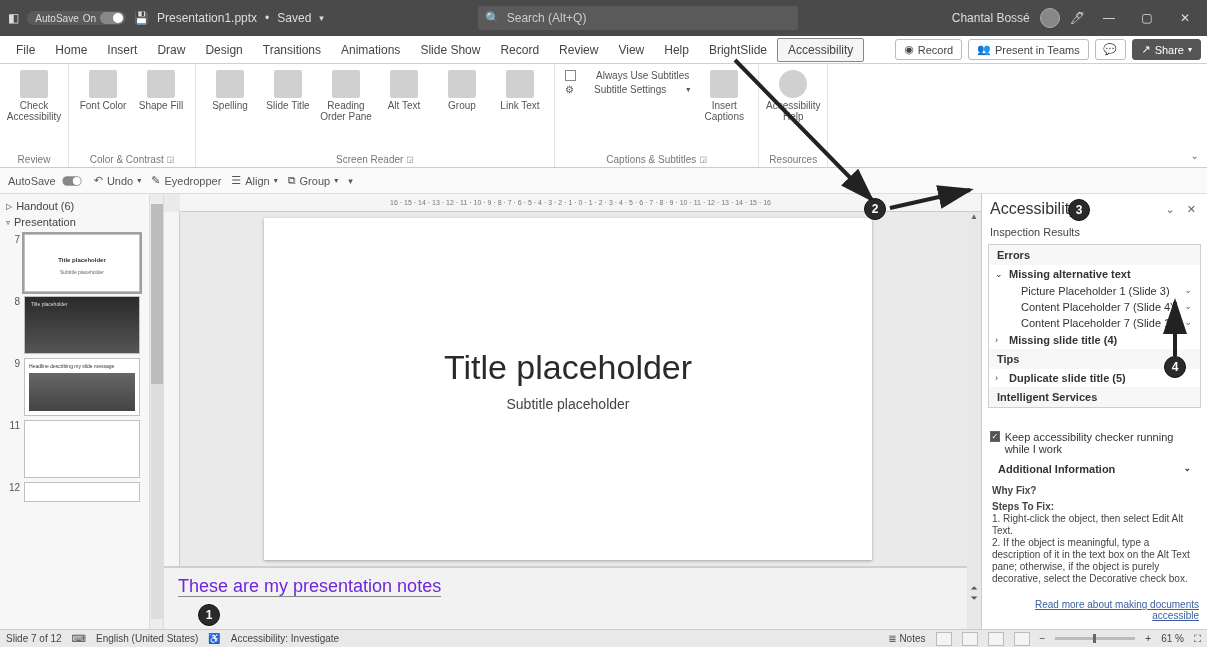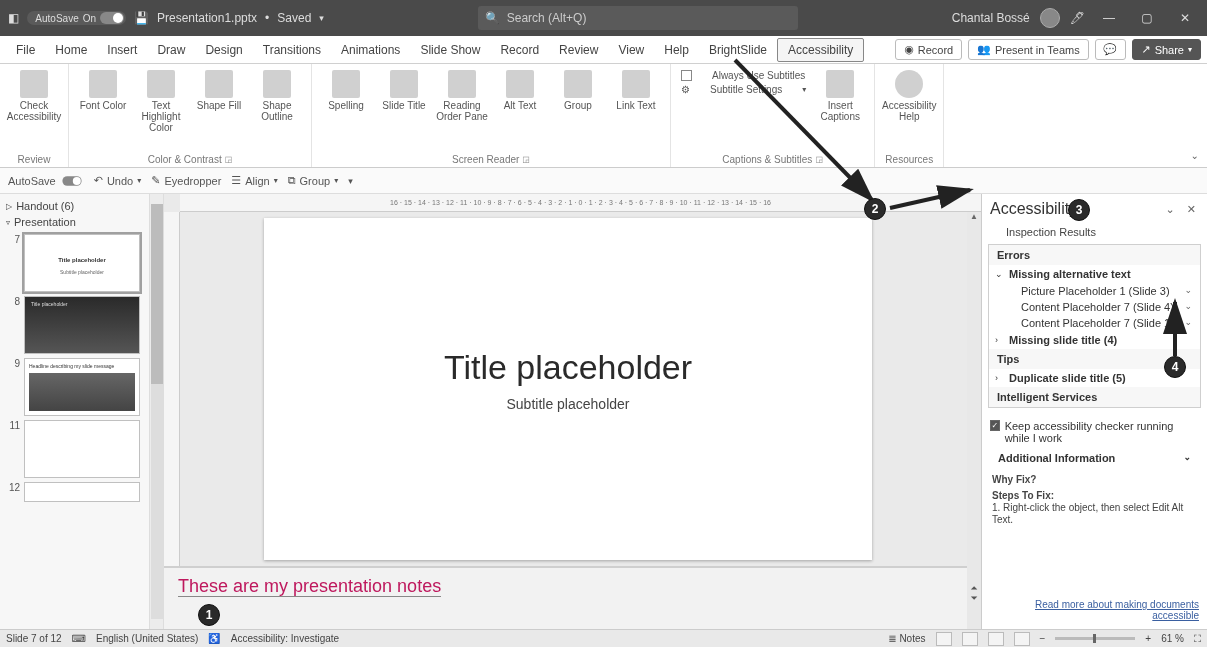--- a/index.html
+++ b/index.html
@@ -61,32 +61,32 @@
 .scroll-gutter .vtrack { flex:1; width:12px; margin:10px 0; background:#ddd; position:relative;}
 .scroll-gutter .vthumb { position:absolute; top:0; width:12px; height:180px; background:#bcbcbc;}
 
 .canvas-area { flex:1; background:#eaeaea; position:relative; overflow:hidden;}
 .hruler { position:absolute; top:0; left:16px; right:0; height:18px; background:#f5f5f5; border-bottom:1px solid #ccc; font-size:7px; color:#777; display:flex; align-items:center; justify-content:center;}
 .vruler { position:absolute; top:18px; left:0; width:16px; bottom:0; background:#f5f5f5; border-right:1px solid #ccc;}
 .slide { position:absolute; top:24px; left:100px; width:608px; height:342px; background:#fff; box-shadow:0 1px 3px rgba(0,0,0,.3);}
 .slide .title { position:absolute; top:130px; left:0; right:0; text-align:center; font-size:34px; color:#2a2a2a;}
 .slide .subtitle { position:absolute; top:178px; left:0; right:0; text-align:center; font-size:14px; color:#444;}
 .notes-split { position:absolute; left:0; right:0; bottom:0; top:372px; border-top:2px solid #cfcfcf; background:#f2f2f2; padding:8px 14px;}
-.notes-split .ntxt { font-size:18px; color:#be185d; border-bottom:1px solid #888; display:inline;}
+.notes-split .ntxt { font-size:18px; color:#6d28d9; border-bottom:1px solid #888; display:inline;}
 .vscroll { position:absolute; right:0; top:18px; bottom:0; width:14px; background:#e8e8e8;}
 .vscroll .arrow { height:12px; font-size:8px; text-align:center; color:#666;}
 .vscroll .dbl { position:absolute; bottom:26px; width:100%; text-align:center; font-size:9px; color:#555; line-height:10px;}
 
 
 .pane { width:226px; background:#fff; border-left:1px solid #ccc; display:flex; flex-direction:column; font-size:11px; color:#333;}
 .pane .phdr { display:flex; align-items:center; padding:6px 8px; gap:6px;}
 .pane .phdr .pttl { font-size:16px; flex:1; color:#333;}
 .pane .phdr .pbtn { font-size:11px; color:#666; padding:0 3px;}
-.pane .subhdr { padding:2px 24px 6px; font-size:11px; color:#444; display:flex; align-items:center; gap:6px;}
-.pane .listbox { margin:0 6px 8px; border:1px solid #cfcfcf; max-height:180px; overflow:hidden;}
+.pane .subhdr { padding:2px 8px 6px; font-size:11px; color:#444; display:flex; align-items:center; gap:6px;}
+.pane .listbox { margin:0 6px 19px; border:1px solid #cfcfcf; max-height:180px; overflow:hidden;}
 .pane .cat { font-weight:bold; padding:4px 8px; background:#f7f7f7;}
 .pane .grp { padding:3px 8px 3px 20px; display:flex; align-items:center; gap:6px; position:relative;}
 .pane .grp .caret { position:absolute; left:6px; font-size:9px;}
 .pane .item { padding:2px 8px 2px 32px; display:flex; justify-content:space-between;}
 .pane .item .dd { font-size:9px; color:#666;}
 .pane .chkrow { padding:4px 8px; display:flex; gap:5px; align-items:flex-start;}
 .pane .chkrow .cb { width:11px; height:11px; border:1px solid #666; background:#555; color:#fff; font-size:8px; line-height:9px; text-align:center;}
 .pane .sect { font-weight:bold; padding:4px 16px; display:flex; justify-content:space-between;}
 .pane .info { padding:2px 10px 6px; font-size:10px; color:#444; line-height:12px;}
 .pane .info .h { font-weight:600; margin-top:4px; display:block;}
@@ -183,32 +183,22 @@
   </div>
   <div class="rgroup">
     <div class="controls">
       <div class="bigbtn">
           <div class="ico"></div>
           <div class="lbl">Font
 Color</div>
         </div>
       <div class="bigbtn">
           <div class="ico"></div>
-          <div class="lbl">Text Highlight
-Color</div>
-        </div>
-      <div class="bigbtn">
-          <div class="ico"></div>
           <div class="lbl">Shape
 Fill</div>
-        </div>
-      <div class="bigbtn">
-          <div class="ico"></div>
-          <div class="lbl">Shape
-Outline</div>
         </div>
     </div>
     <div class="glabel">
         <span>Color &amp; Contrast</span>
         <span class="dlaunch">◲</span>
       </div>
   </div>
   <div class="rgroup">
     <div class="controls">
       <div class="bigbtn">
@@ -425,20 +415,21 @@
       <span>Keep accessibility checker running while I work</span>
     </div>
     <div class="sect">
         <span>Additional Information</span>
         <span style="font-size:9px;">⌄</span>
       </div>
     <div class="info">
       <span class="h">Why Fix?</span>
       <span class="h">Steps To Fix:</span>
       <span>1. Right-click the object, then select Edit Alt Text.</span><br>
+      <span>2. If the object is meaningful, type a description of it in the text box on the Alt Text pane; otherwise, if the object is purely decorative, select the Decorative check box.</span>
     </div>
     <a class="link">Read more about making documents accessible</a>
   </div>
 </div>
 
 <div class="status">
   <span>Slide 7 of 12</span>
   <span>⌨</span>
   <span>English (United States)</span>
   <span>♿</span>

